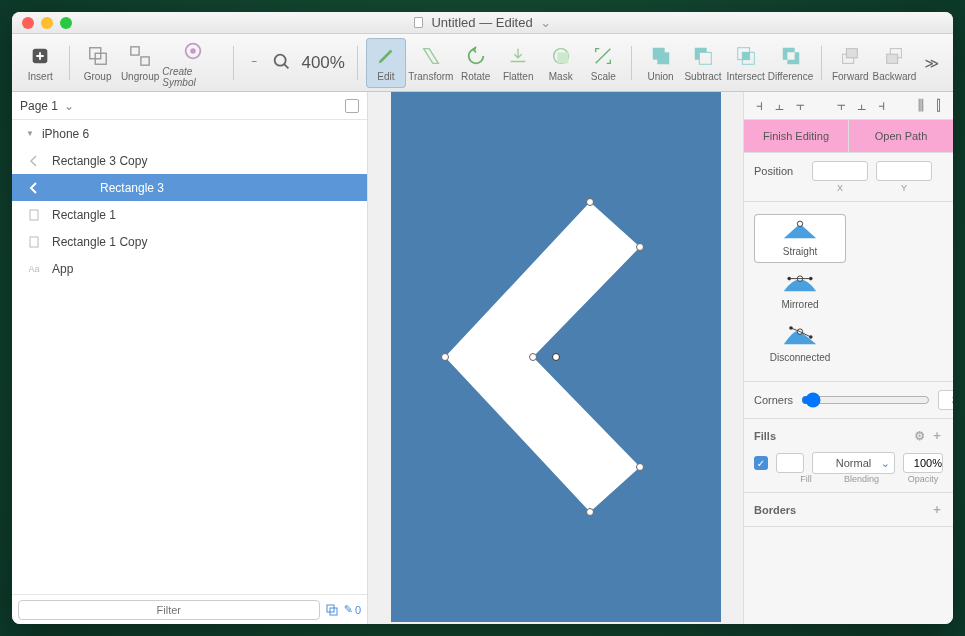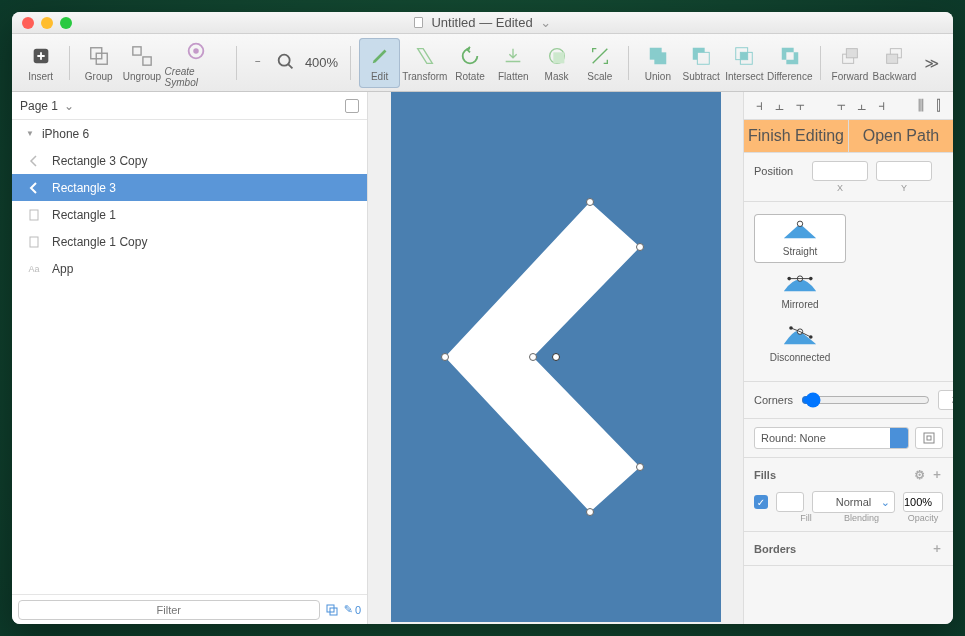--- a/index.html
+++ b/index.html
@@ -12,52 +12,52 @@
 .tl-min { background: #ffbd2e; }
 .tl-max { background: #28c940; }
 .title { position: absolute; left: 0; right: 0; text-align: center; font-size: 13px; color: #555; pointer-events: none; }
 .title .doc-icon { display:inline-block; width:9px; height:11px; border:1px solid #aaa; border-radius:1px; margin-right:5px; vertical-align: -1px; background:#fff; }
 .toolbar { height: 58px; background: linear-gradient(#f8f8f8, #eaeaea); border-bottom: 1px solid #c8c8c8; display: flex; align-items: center; padding: 0 8px; gap: 2px; }
 .tbtn { display: flex; flex-direction: column; align-items: center; justify-content: center; width: 52px; height: 50px; font-size: 10px; color: #666; cursor: pointer; border-radius: 4px; }
 .tbtn.wide { width: 80px; font-style: italic; }
 .tbtn.sel { background: #c9dceb; box-shadow: inset 0 0 0 1px #a8bcd0; }
 .tbtn .ico { width: 26px; height: 26px; display: flex; align-items: center; justify-content: center; margin-bottom: 2px; }
 .tbtn svg { width: 22px; height: 22px; }
-.zoom { font-size: 13px; color: #555; margin: 8px 4px; }
+.zoom { font-size: 17px; color: #555; margin: 8px 4px; }
 .tbsep { width: 1px; height: 34px; background: #ccc; margin: 0 6px; }
 .overflow { font-size: 14px; color: #666; padding: 0 6px; cursor: pointer; }
 
 .body { flex: 1; display: flex; overflow: hidden; }
 .sidebar { width: 356px; background: #fff; border-right: 1px solid #ddd; display: flex; flex-direction: column; }
 .page-sel { height: 28px; border-bottom: 1px solid #e5e5e5; display: flex; align-items: center; padding: 0 8px; font-size: 12px; color: #444; }
 .page-sel .dd { margin-left: 6px; color: #888; }
 .page-sel .flex { flex:1; }
 .page-sqicon { width:14px; height:14px; border:1px solid #aaa; border-radius:2px; }
 .layers { flex: 1; overflow: auto; }
 .layer { height: 27px; display: flex; align-items: center; font-size: 12px; color: #444; padding-left: 14px; cursor: pointer; }
 .layer.art { font-weight:500; }
 .layer.art::before { content:"▼"; font-size:8px; color:#999; margin-right:8px; }
 .layer.child { }
-.layer.sel { background: #5a96d8; color: #fff; }
+.layer.sel { background: #5a96d8; color: #fff; gap: 48px; }
 .layer .lyicon { width: 16px; height: 16px; margin-right: 10px; display:flex; align-items:center; justify-content:center; }
 .layer .lyicon svg { width:14px; height:14px; }
 .filterbar { height: 30px; border-top: 1px solid #e5e5e5; display: flex; align-items: center; padding: 0 6px; gap: 6px; }
 .filterinput { flex: 1; height: 20px; border: 1px solid #ccc; border-radius: 4px; font-size: 11px; text-align: center; color: #999; background:#fff; }
 .filter-ic { font-size:11px; color:#4a90d9; display:flex; align-items:center; gap:2px; cursor:pointer; }
 
 .canvas { flex: 1; background: #f0f0f0; display: flex; align-items: flex-start; justify-content: center; overflow: hidden; }
 .artboard { width: 330px; height: 530px; background: #4a7fb0; margin-top: 0; position: relative; }
 .shape { position:absolute; left:54px; top:110px; }
 .handle { position:absolute; width:8px; height:8px; border:1px solid #666; border-radius:50%; background:#fff; transform:translate(-50%,-50%);}
 
 .inspector { width: 210px; background: #f6f6f6; border-left: 1px solid #ddd; display: flex; flex-direction: column; font-size: 11px; color: #555; }
 .align-row { height: 28px; border-bottom: 1px solid #ddd; display:flex; align-items:center; justify-content:space-around; padding: 0 6px; }
 .align-row span { cursor:pointer; font-size:14px; color:#707070; }
 .btn-row { display:flex; border-bottom:1px solid #ddd; }
-.btn-row button { flex:1; height:32px; background:#fdba74; border:none; border-right:1px solid #ddd; font-size:16px; color:#555; cursor:pointer; }
+.btn-row button { flex:1; height:32px; background:#f9a8d4; border:none; border-right:1px solid #ddd; font-size:11px; color:#555; cursor:pointer; }
 .btn-row button:last-child { border-right:none; }
 .sect { padding: 8px 10px; border-bottom: 1px solid #ddd; }
 .sect .hdr { display:flex; align-items:center; font-size:11px; font-weight:600; color:#666; }
 .sect .hdr .flex { flex:1; }
 .sect .hdr .gear, .sect .hdr .plus { color:#aaa; cursor:pointer; margin-left:6px; font-size:12px; }
 .pos-row { display:flex; gap:8px; align-items:center; }
 .pos-row input { width: 56px; height:20px; border:1px solid #ccc; border-radius:3px; font-size:11px; text-align:center; }
 .pos-row .lbl { width:50px; }
 .pos-sub { display:flex; gap:8px; margin-top:2px; }
 .pos-sub span { width:56px; text-align:center; font-size:9px; color:#999; }
@@ -72,21 +72,21 @@
 .corners-row input[type=text] { width:34px; height:20px; border:1px solid #ccc; border-radius:3px; font-size:11px; text-align:center; }
 .round-row { display:flex; gap:6px; align-items:center; }
 .round-sel { flex:1; height:22px; background:#fff; border:1px solid #ccc; border-radius:3px; display:flex; align-items:center; padding:0 6px; font-size:11px; position:relative; }
 .round-sel::after { content:""; position:absolute; right:0; top:0; bottom:0; width:18px; background:#4a90d9; border-radius:0 2px 2px 0; }
 .round-btn { width:28px; height:22px; border:1px solid #ccc; border-radius:3px; background:#fff; display:flex; align-items:center; justify-content:center; cursor:pointer; }
 .fill-row { display:flex; align-items:center; gap:8px; }
 .fill-check { width:14px; height:14px; background:#4a90d9; border-radius:3px; display:flex; align-items:center; justify-content:center; color:#fff; font-size:10px; }
 .swatch { width:28px; height:20px; background:#fff; border:1px solid #ccc; border-radius:3px; }
 .blend-sel { flex:1; height:22px; background:#fff; border:1px solid #ccc; border-radius:3px; display:flex; align-items:center; justify-content:center; font-size:11px; position:relative; }
 .blend-sel::after { content:"⌄"; position:absolute; right:4px; color:#4a90d9; }
-.opacity-in { width:40px; height:20px; border:1px solid #ccc; border-radius:3px; font-size:11px; text-align:left; }
+.opacity-in { width:40px; height:20px; border:1px solid #ccc; border-radius:3px; font-size:11px; text-align:right; }
 .fill-sub { display:flex; gap:24px; margin-top:0; font-size:9px; color:#999; }
 .fill-sub span:nth-child(1){ width:14px; }
 .fill-sub span:nth-child(2){ width:28px; text-align:center; }
 .fill-sub span:nth-child(3){ flex:1; }
 .fill-sub span:nth-child(4){ width:40px; text-align:center; }
 </style>
 </head>
 <body>
 
 <div class="window">
@@ -402,33 +402,20 @@
         </div>
       </div>
       <div class="sect">
         <div class="corners-row">
           <span>Corners</span>
           <input type="range" min="0" max="100" value="3" style="">
           <input type="text" value="3" style="">
         </div>
       </div>
       <div class="sect">
-        <div class="round-row">
-          <div class="round-sel">
-              <span>Round: None</span>
-            </div>
-          <div class="round-btn">
-              <svg width="14" height="14" viewBox="0 0 14 14">
-                <rect x="2" y="2" width="10" height="10" fill="none" stroke="#888"></rect>
-                <rect x="5" y="5" width="4" height="4" fill="none" stroke="#888"></rect>
-              </svg>
-            </div>
-        </div>
-      </div>
-      <div class="sect">
         <div class="hdr">
           <span>Fills</span>
           <span class="flex"></span>
           <span class="gear">⚙</span>
           <span class="plus">＋</span>
         </div>
         <div class="fill-row" style="margin-top:8px;">
           <span class="fill-check">✓</span>
           <span class="swatch"></span>
           <div class="blend-sel">

